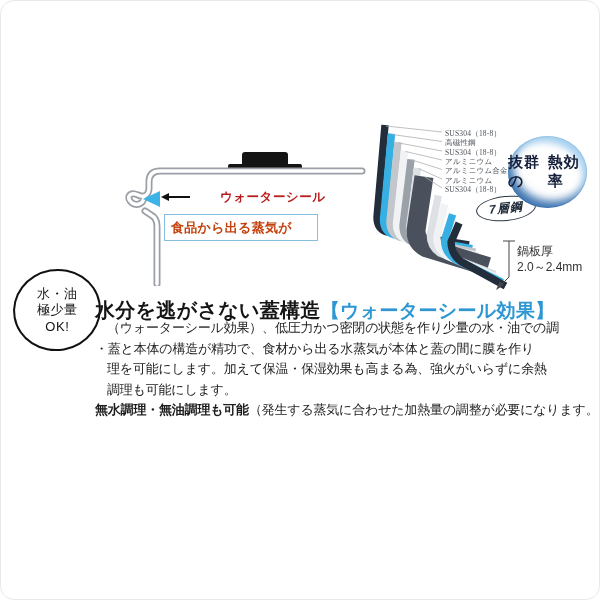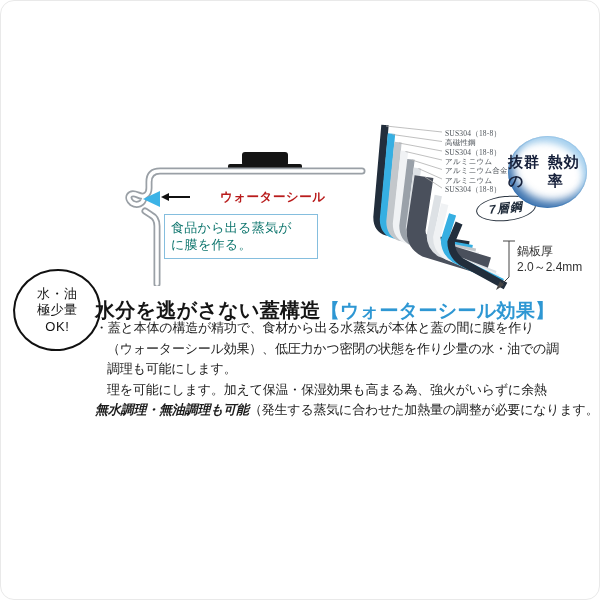--- a/index.html
+++ b/index.html
@@ -5,21 +5,21 @@
   html,body{margin:0;padding:0;background:#fff;}
   #page{position:relative;width:600px;height:600px;background:#fff;overflow:hidden;
         font-family:"Liberation Sans","DejaVu Sans",sans-serif;color:#1c1c1c;
         border:1px solid #e9e9e9;border-radius:14px;box-sizing:border-box;}
 
   
   .lid-wrap{position:absolute;left:115px;top:135px;width:250px;height:150px;}
   .lid-wrap svg{position:absolute;left:0;top:0;}
   .seal-label{position:absolute;left:76px;top:53px;font-size:12.5px;font-weight:bold;color:#b91c1c;letter-spacing:.5px;margin-left:28px;}
   .caption-box{position:absolute;left:48px;top:78px;width:140px;border:1.5px solid #85bede;background:#fff;
-               padding:4px 6px;font-size:13px;font-weight:normal;line-height:1.34;color:#0f766e;letter-spacing:.3px;}
+               padding:4px 6px;font-size:13px;font-weight:bold;line-height:1.34;color:#c2410c;letter-spacing:.3px;}
 
   
   .layer-wrap{position:absolute;left:370px;top:118px;width:228px;height:178px;}
   .layer-wrap svg{position:absolute;left:0;top:0;}
   .layer-label{position:absolute;left:74px;font-size:7.5px;color:#4c5258;white-space:nowrap;letter-spacing:.2px;font-family:Liberation Serif, serif;}
   .oval7{position:absolute;left:105px;top:77px;width:58px;height:23px;border:1.5px solid #2c3642;border-radius:50%;
          transform:rotate(-6deg);display:flex;align-items:center;justify-content:center;
          font-style:italic;font-weight:bold;font-size:12px;color:#202c3a;letter-spacing:1px;background:#fff;}
   .sphere{position:absolute;left:137px;top:17px;width:79px;height:72px;border-radius:50%;background:#fff;
           box-shadow:inset -4px 6px 7px rgba(150,200,235,.85), inset 5px -7px 9px rgba(16,84,158,.8),
@@ -37,21 +37,21 @@
   .heading{position:absolute;left:94px;top:296px;white-space:nowrap;}
   .heading .h-black{font-size:20px;font-weight:bold;color:#151515;letter-spacing:.3px;}
   .heading .h-blue{font-size:19px;font-weight:bold;color:#2e97d3;letter-spacing:.3px;}
 
   
   .body-text{position:absolute;left:94px;top:317px;width:502px;font-size:13px;line-height:20.5px;
              color:#1c1c1c;letter-spacing:-0.2px;}
   .body-text .ln{white-space:nowrap;}
   .ind1{padding-left:12px;}
   .ind2{padding-left:17px;}
-  .bold{font-weight:bold;font-style:italic;}
+  .bold{font-weight:bold;}
 </style>
 </head>
 <body>
 
 <div id="page">
 
   <div class="lid-wrap">
     <svg width="250" height="150" viewBox="0 0 250 150">
 
       <rect x="112" y="28" width="74" height="8" rx="2" fill="#141414"></rect>
@@ -64,21 +64,20 @@
       <path d="M41,148 L41,90 Q41,82 35,79 L29,75" fill="none" stroke="#ffffff" stroke-width="3.5" stroke-linecap="round"></path>
 
       <polygon points="27,63 44,55 44,71" fill="#3cb3e6"></polygon>
 
       <line x1="74" y1="61" x2="52" y2="61" stroke="#111" stroke-width="2.2"></line>
       <polygon points="45,61 53,57 53,65" fill="#111"></polygon>
     </svg>
     <div class="seal-label">ウォーターシール</div>
     <div class="caption-box">
       <div>食品から出る蒸気が</div>
-      <div>に膜を作る。</div>
     </div>
   </div>
 
   <div class="layer-wrap">
     <svg width="228" height="178" viewBox="0 0 228 178">
 
       <path d="M14,6 L6,98 Q6,110 16,113 L98,126" fill="none" stroke-width="7.4" stroke="#222e3c"></path>
       <path d="M20.5,14.6 L12.5,100.2 Q12.5,112.2 22.5,115.6 L101.2,129.6" fill="none" stroke-width="7.4" stroke="#36afe2"></path>
       <path d="M27,23.2 L19,102.4 Q19,114.4 29,118.2 L104.4,133.2" fill="none" stroke-width="7.4" stroke="#c3c7cb"></path>
       <path d="M33.5,31.8 L25.5,104.6 Q25.5,116.6 35.5,120.8 L107.6,136.8" fill="none" stroke-width="7.4" stroke="#f0f2f4"></path>
@@ -131,20 +130,20 @@
       <div>極少量</div>
       <div>OK!</div>
     </div>
   </div>
 
   <div class="heading">
     <span class="h-black">水分を逃がさない蓋構造</span><span class="h-blue">【ウォーターシール効果】</span>
   </div>
 
   <div class="body-text">
+    <div class="ln ind1">（ウォーターシール効果）、低圧力かつ密閉の状態を作り少量の水・油での調</div>
     <div class="ln">・蓋と本体の構造が精功で、食材から出る水蒸気が本体と蓋の間に膜を作り</div>
-    <div class="ln ind1">（ウォーターシール効果）、低圧力かつ密閉の状態を作り少量の水・油での調</div>
+    <div class="ln ind1">理を可能にします。加えて保温・保湿効果も高まる為、強火がいらずに余熱</div>
     <div class="ln ind1">調理も可能にします。</div>
-    <div class="ln ind1">理を可能にします。加えて保温・保湿効果も高まる為、強火がいらずに余熱</div>
     <div class="ln"><span class="bold">無水調理・無油調理も可能</span><span>（発生する蒸気に合わせた加熱量の調整が必要になります。）</span></div>
   </div>
 
 </div>
 
 </body></html>

